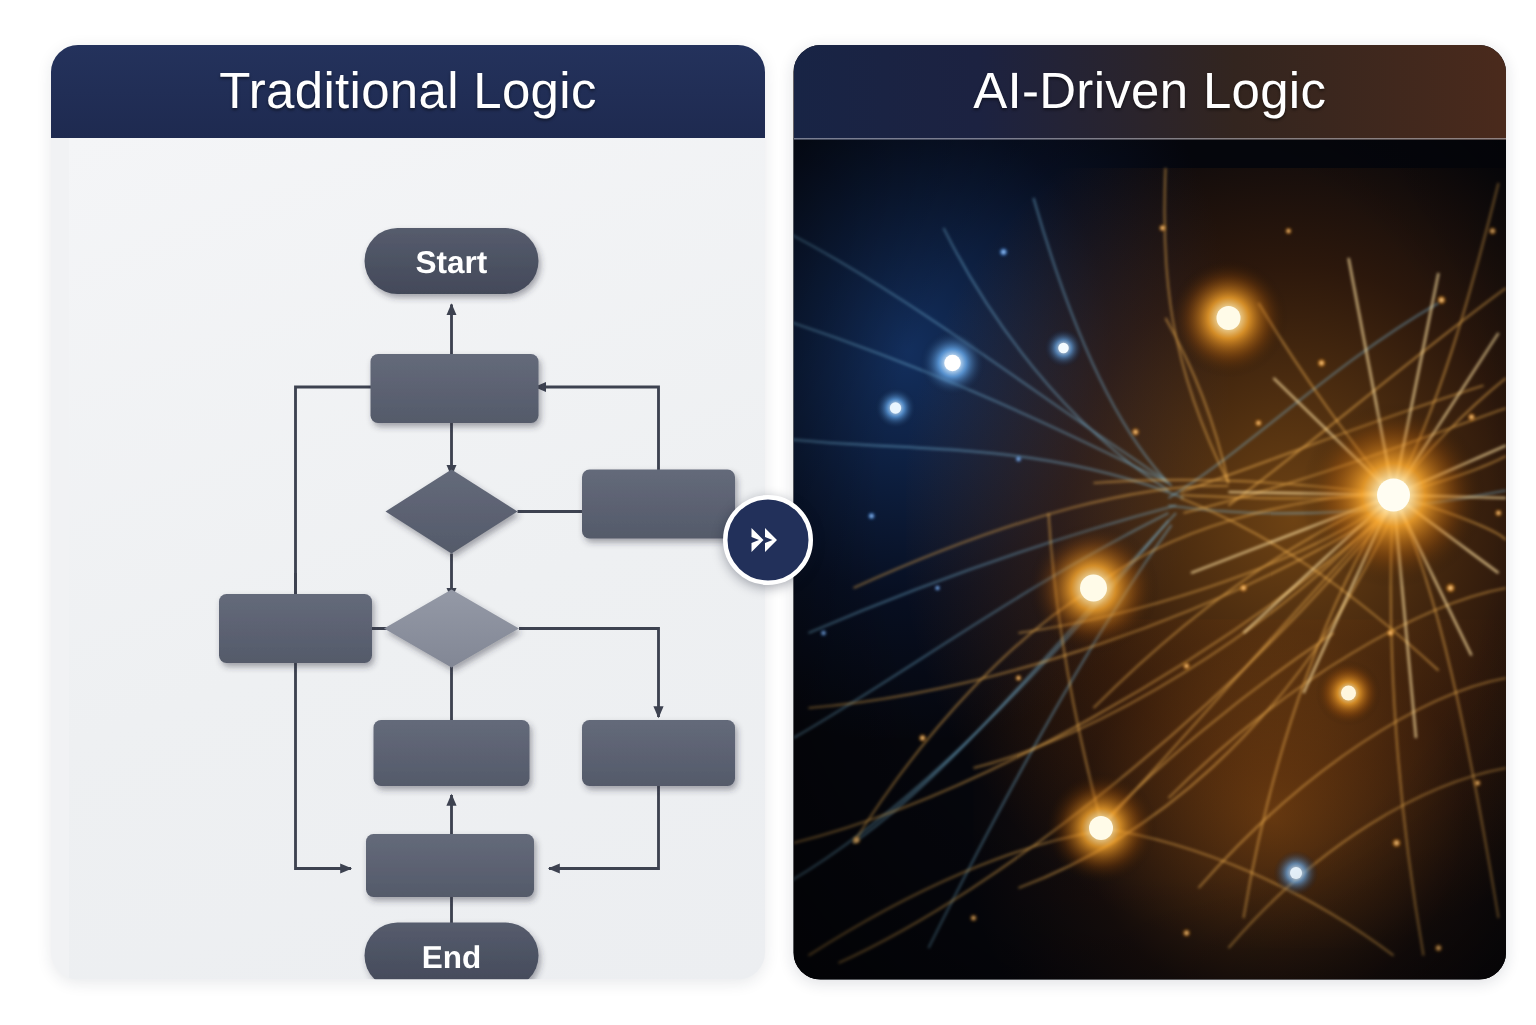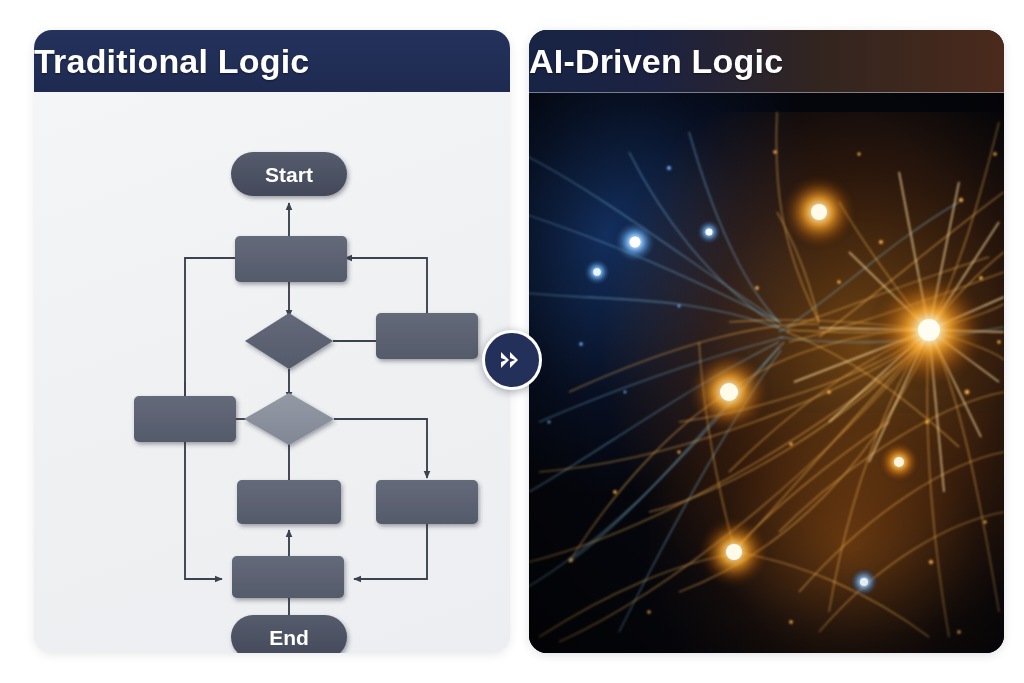--- a/index.html
+++ b/index.html
@@ -24,35 +24,35 @@
   .panel-right{
     left:513px;top:30px;width:475px;height:623px;
     background:#05060b;
     box-shadow:0 2px 10px rgba(30,35,55,.14);
     margin-left:16px;
   }
 
   
   .hdr{
     position:absolute;left:0;top:0;width:100%;height:62px;
-    display:flex;align-items:center;
-    color:#ffffff;font-weight:bold;letter-spacing:.2px;
+    display:flex;align-items:center;justify-content:center;
+    color:#ffffff;font-weight:normal;letter-spacing:.2px;
     font-size:34px;line-height:1;
     text-shadow:0 1px 2px rgba(0,0,0,.45);
     z-index:6;
   }
   .hdr-left{background:linear-gradient(180deg,#24325c 0%,#1e2a50 100%);}
   .hdr-right{
     background:linear-gradient(90deg,#182445 0%,#1c2241 26%,#33251f 62%,#4a2a1c 100%);
     border-bottom:1px solid rgba(200,200,210,.55);
   }
 
   
   .flow-body{
-    position:absolute;left:0;top:62px;width:100%;height:561px;
+    position:absolute;left:12px;top:62px;width:100%;height:561px;
     background:linear-gradient(160deg,#f4f5f7 0%,#eef0f2 55%,#eceef1 100%);
     text-align:center;
   }
   .flow-svg{position:absolute;left:0;top:0;width:476px;height:561px;}
 
   .node-label{
     font-family:"Liberation Sans", sans-serif;
     font-weight:bold;font-size:21px;fill:#ffffff;
     paint-order:stroke;
   }

